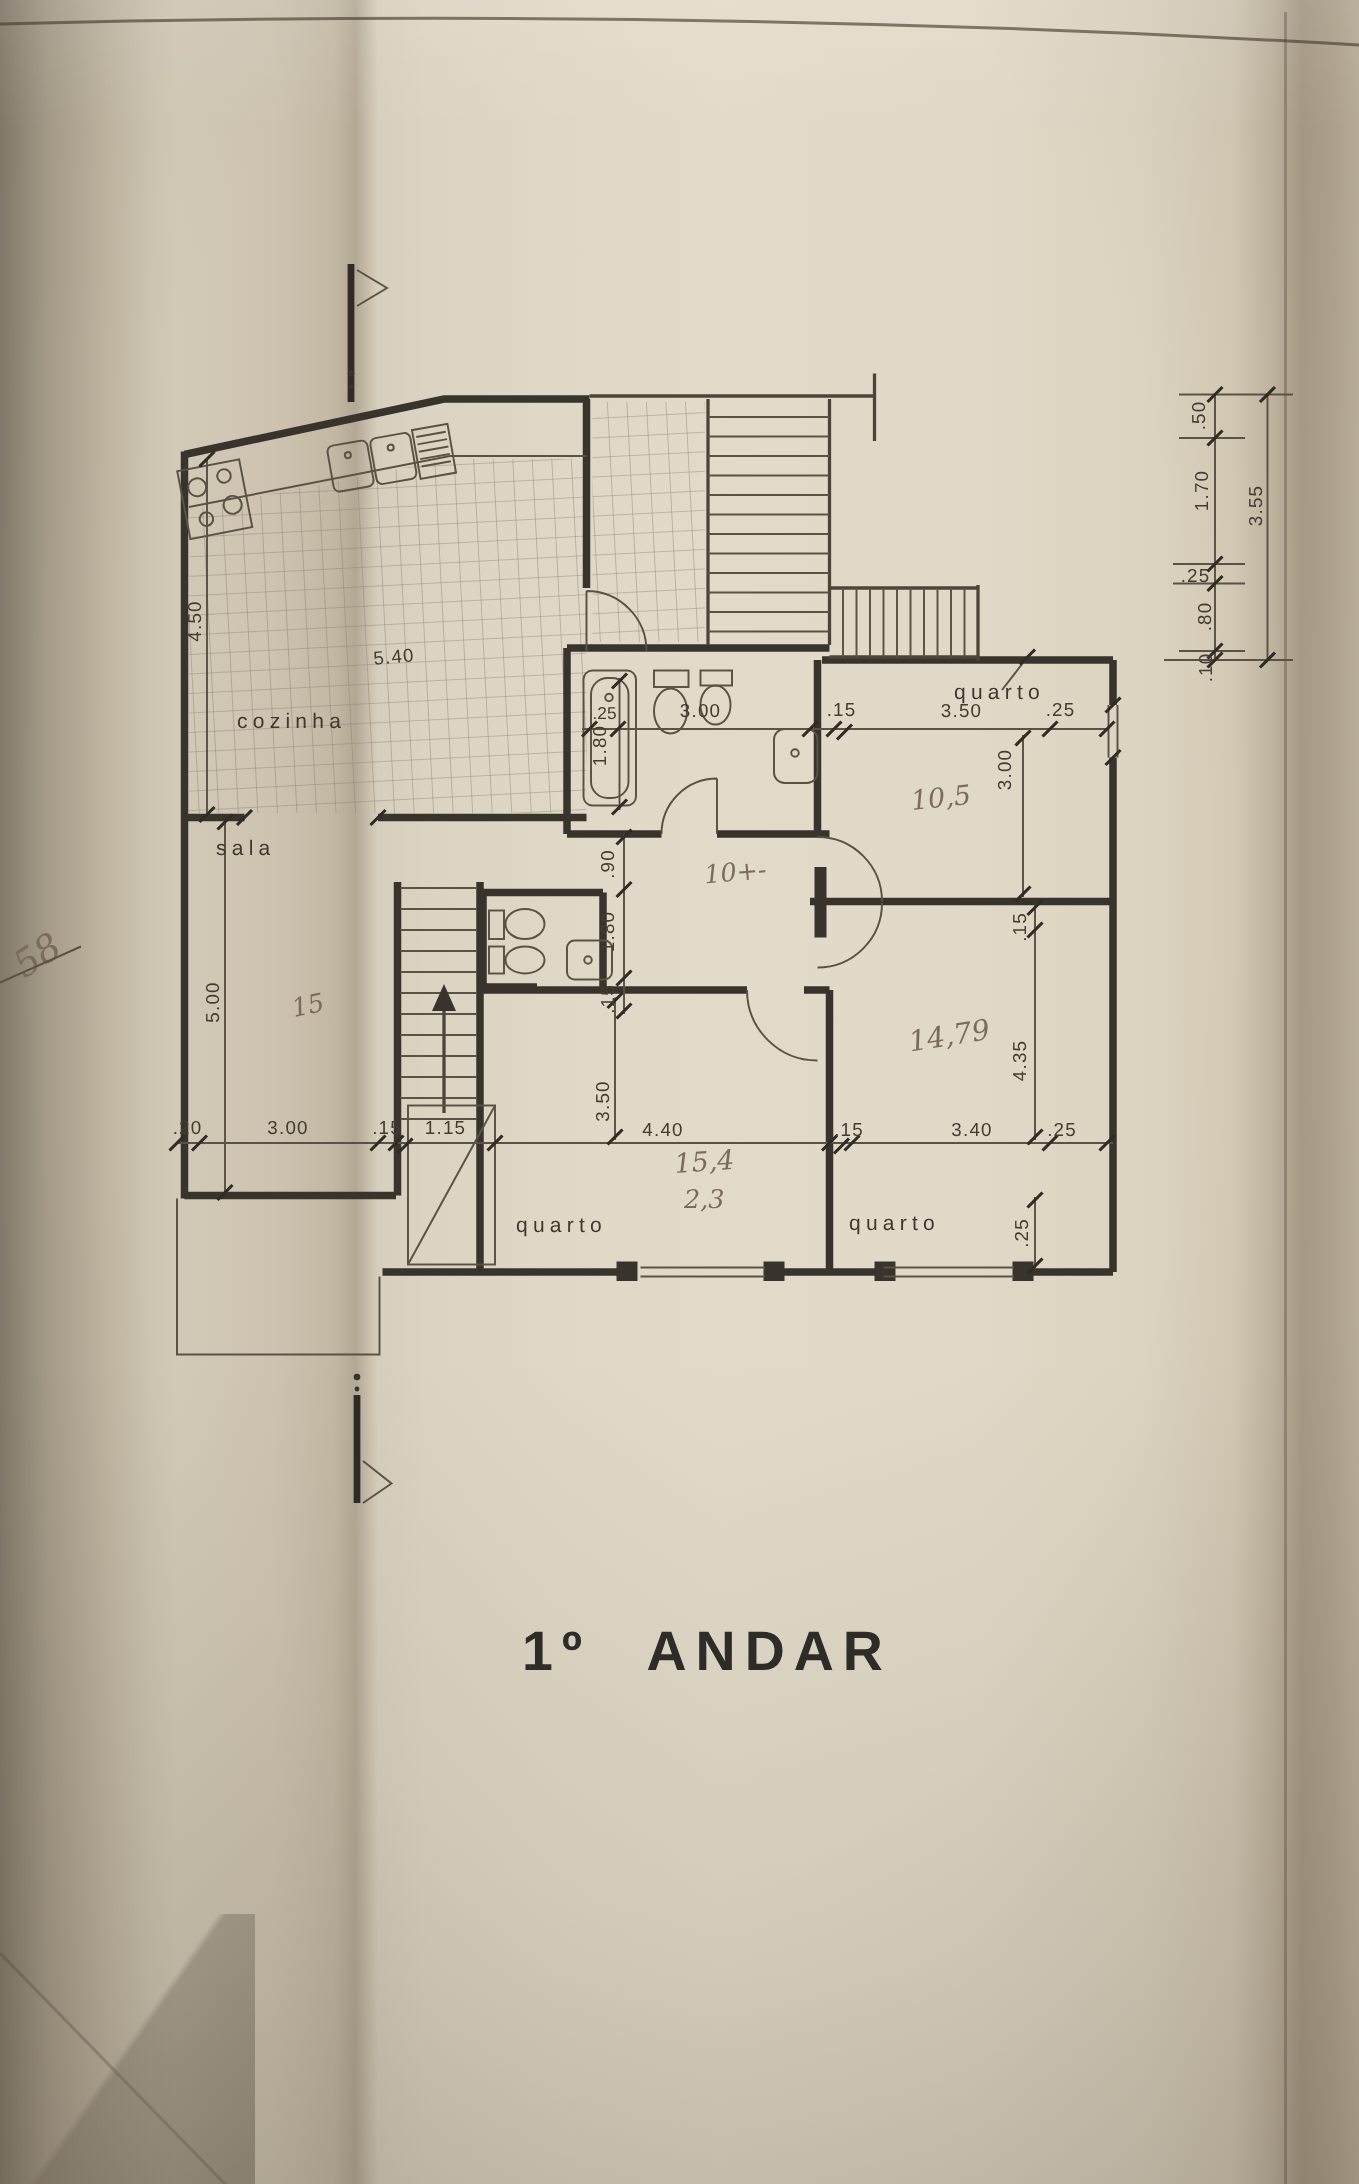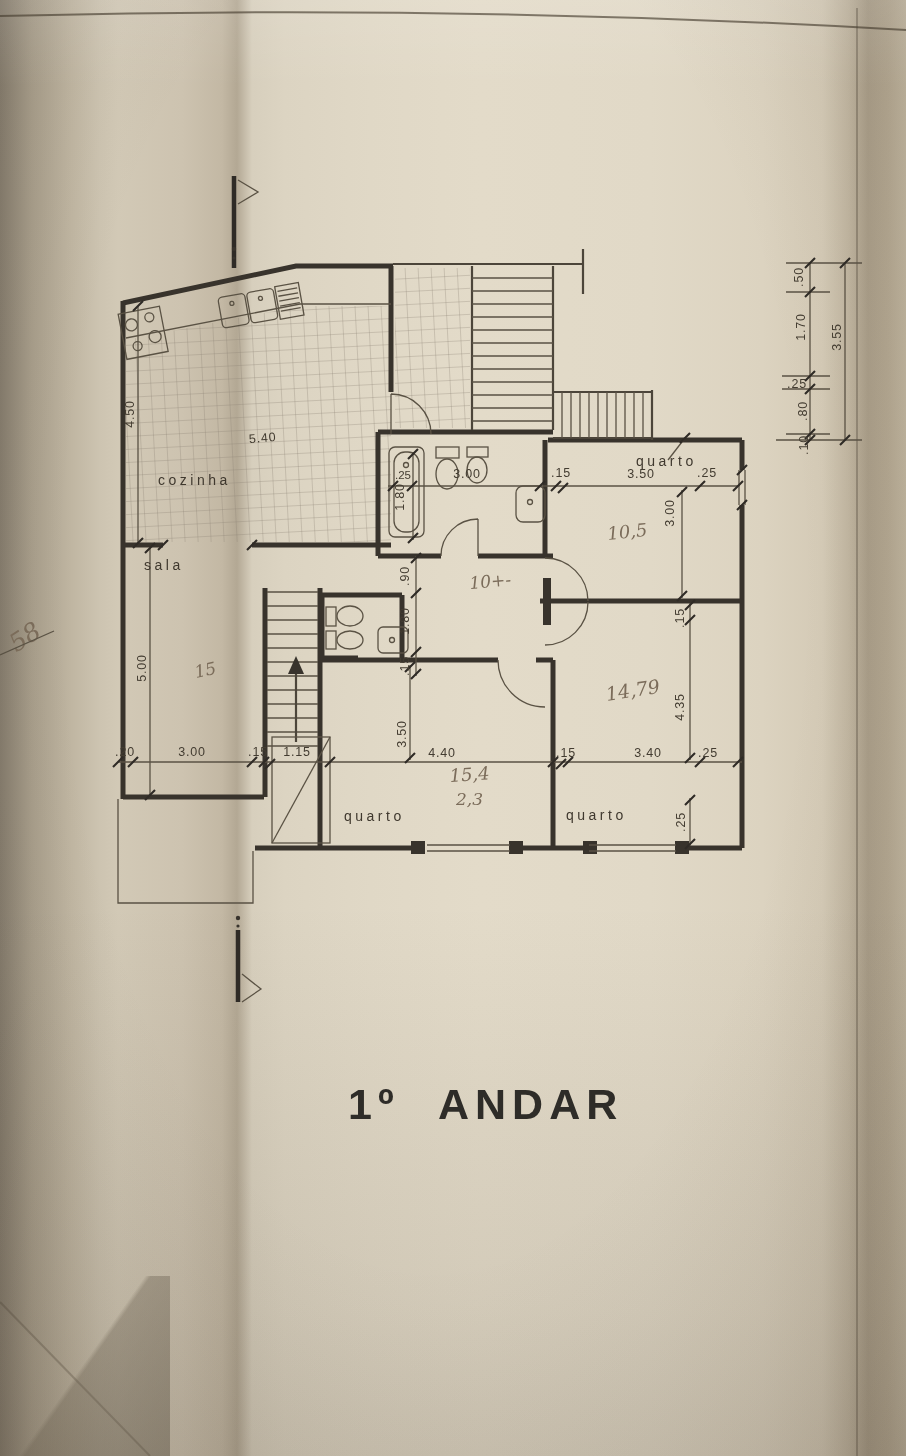--- a/index.html
+++ b/index.html
@@ -6,21 +6,21 @@
   .page{position:relative;width:906px;height:1456px;overflow:hidden;
     font-family:"Liberation Sans",sans-serif;
     background:
       linear-gradient(180deg, rgba(255,255,255,.10) 0%, rgba(0,0,0,0) 6%, rgba(0,0,0,0) 62%, rgba(70,58,44,.10) 90%, rgba(70,58,44,.16) 100%),
       linear-gradient(90deg,#847b6c 0px,#a79d8a 32px,#c0b6a2 72px,#cdc4b1 100px,#d2c9b6 118px,#cdc3b0 182px,#c3b8a4 222px,#b3a894 237px,#d7cfbd 252px,#dcd4c2 285px,#e0d8c6 370px,#e3dbc9 480px,#e1d9c7 650px,#dcd3c0 762px,#d4cab6 822px,#c1b6a1 848px,#a99d88 868px,#b2a690 888px,#beb39d 906px);
   }
   .vignette{position:absolute;inset:0;pointer-events:none;
     background:radial-gradient(ellipse at 48% 40%, rgba(0,0,0,0) 55%, rgba(60,48,36,.10) 100%);}
   .corner-fold{position:absolute;left:0;bottom:0;width:170px;height:180px;pointer-events:none;
     background:linear-gradient(125deg, rgba(0,0,0,0) 49%, rgba(104,94,78,.38) 51%, rgba(88,79,64,.46) 100%);}
-  .title{position:absolute;left:348px;top:1080px;color:#2e2c28;font-size:43px;font-weight:800;
+  .title{position:absolute;left:348px;top:1080px;color:#2e2c28;font-size:37px;font-weight:800;
     letter-spacing:6px;word-spacing:22px;font-family:"Liberation Sans",sans-serif;}
   svg{position:absolute;left:0;top:0;}
   .w{stroke:#38332c;stroke-width:5;fill:none;stroke-linecap:butt;}
   .w7{stroke:#38332c;stroke-width:8;fill:none;}
   .t{stroke:#5a5244;stroke-width:1.3;fill:none;}
   .t2{stroke:#4c453a;stroke-width:2.2;fill:none;}
   .k{stroke:#2f2b26;stroke-width:2.1;fill:none;}
   .dim{font:12.5px "Liberation Sans",sans-serif;fill:#433c31;letter-spacing:.8px;}
   .dimsm{font:11.5px "Liberation Sans",sans-serif;fill:#433c31;}
   .room{font:14px "Liberation Sans",sans-serif;fill:#3f382e;letter-spacing:3.5px;}

